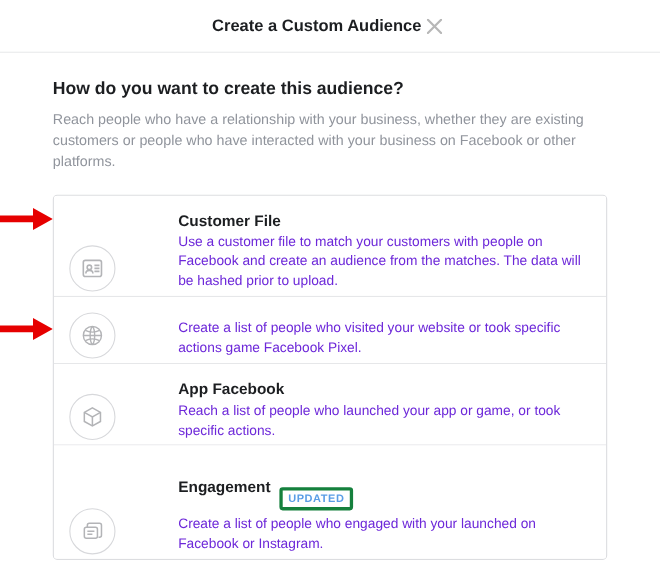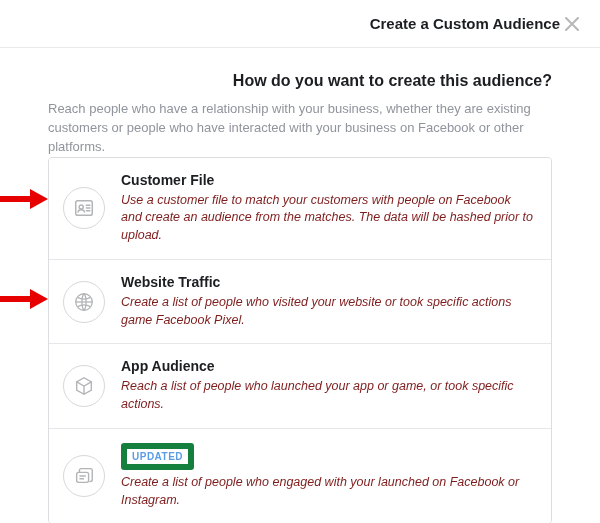--- a/index.html
+++ b/index.html
@@ -11,21 +11,21 @@
     position: relative;
     overflow: hidden;
     color: #1c1e21;
   }
   .header {
     height: 48px;
     border-bottom: 1px solid #e9eaeb;
     display: flex;
     align-items: center;
     padding: 0 16px;
-    justify-content: flex-end;
+    justify-content: center;
   }
   .header-title {
     font-size: 15px;
     font-weight: 700;
     color: #1c1e21;
   }
   .close-btn {
     width: 24px;
     height: 24px;
     display: flex;
@@ -35,39 +35,40 @@
     color: #b7b7b7;
   }
   .content {
     padding: 24px 48px 0 48px;
   }
   .question {
     font-size: 16px;
     font-weight: 600;
     color: #1c1e21;
     margin-bottom: 10px;
-    text-align: right;
   }
   .subtext {
     font-size: 13px;
     color: #90949c;
     line-height: 1.45;
+    margin-bottom: 20px;
   }
   .options-box {
     border: 1px solid #dcdde0;
     border-radius: 4px;
     overflow: hidden;
   }
   .option {
     display: flex;
-    align-items: center;
-    padding: 14px 16px 14px 14px;
+    align-items: flex-end;
+    padding: 14px 16px 4px 14px;
     border-bottom: 1px solid #e6e7e9;
     cursor: pointer;
     background: #fff;
+    gap: 41px;
   }
   .option:last-child { border-bottom: none; }
   .option-icon {
     width: 42px;
     height: 42px;
     border-radius: 50%;
     border: 1px solid #d7d8db;
     flex: 0 0 42px;
     display: flex;
     align-items: center;
@@ -81,34 +82,34 @@
     font-size: 14px;
     font-weight: 700;
     color: #1c1e21;
     margin-bottom: 4px;
     display: flex;
     align-items: center;
     gap: 8px;
   }
   .option-desc {
     font-size: 12.5px;
-    color: #7f1d1d;
+    color: #6d28d9;
     line-height: 1.42;
-    font-style: italic;
   }
   .badge {
     display: inline-block;
     font-size: 10px;
     font-weight: 700;
     letter-spacing: 0.5px;
     color: #5a9de6;
-    border: 6px solid #15803d;
+    border: 3px solid #15803d;
     border-radius: 3px;
     padding: 1px 5px 0 5px;
     line-height: 14px;
+    margin-top: 24px;
   }
   .arrow {
     position: absolute;
     left: 0;
     width: 48px;
     height: 22px;
     pointer-events: none;
   }
   .arrow svg { display: block; }
   .arrow1 { top: 188px; }
@@ -154,53 +155,51 @@
         <svg width="22" height="22" viewBox="0 0 24 24" fill="none" stroke="currentColor" stroke-width="1.4">
           <circle cx="12" cy="12" r="9"></circle>
           <path d="M3 12h18"></path>
           <path d="M12 3c3 3 3 15 0 18"></path>
           <path d="M12 3c-3 3-3 15 0 18"></path>
           <path d="M5 7c4 2 10 2 14 0"></path>
           <path d="M5 17c4-2 10-2 14 0"></path>
         </svg>
       </div>
       <div class="option-body">
-        <div class="option-title">
-          <span>Website Traffic</span>
-        </div>
         <div class="option-desc">Create a list of people who visited your website or took specific actions game Facebook Pixel.</div>
       </div>
     </div>
 
     <div class="option">
       <div class="option-icon">
         <svg width="22" height="22" viewBox="0 0 24 24" fill="none" stroke="currentColor" stroke-width="1.5">
           <path d="M12 3l8 4.5v9L12 21l-8-4.5v-9L12 3z"></path>
           <path d="M4 7.5l8 4.5 8-4.5"></path>
           <path d="M12 12v9"></path>
         </svg>
       </div>
       <div class="option-body">
         <div class="option-title">
-          <span>App Audience</span>
+          <span>App Facebook</span>
         </div>
         <div class="option-desc">Reach a list of people who launched your app or game, or took specific actions.</div>
       </div>
     </div>
 
     <div class="option">
       <div class="option-icon">
         <svg width="22" height="22" viewBox="0 0 24 24" fill="none" stroke="currentColor" stroke-width="1.5">
           <rect x="4" y="8" width="13" height="11" rx="2"></rect>
           <path d="M7 8V6a2 2 0 0 1 2-2h10a2 2 0 0 1 2 2v10a2 2 0 0 1-2 2h-1"></path>
           <path d="M7 12h7M7 15h5"></path>
         </svg>
       </div>
       <div class="option-body">
         <div class="option-title">
+          <span>Engagement</span>
           <span class="badge">UPDATED</span>
         </div>
         <div class="option-desc">Create a list of people who engaged with your launched on Facebook or Instagram.</div>
       </div>
     </div>
 
   </div>
 </div>
 
 <div class="arrow arrow1">

